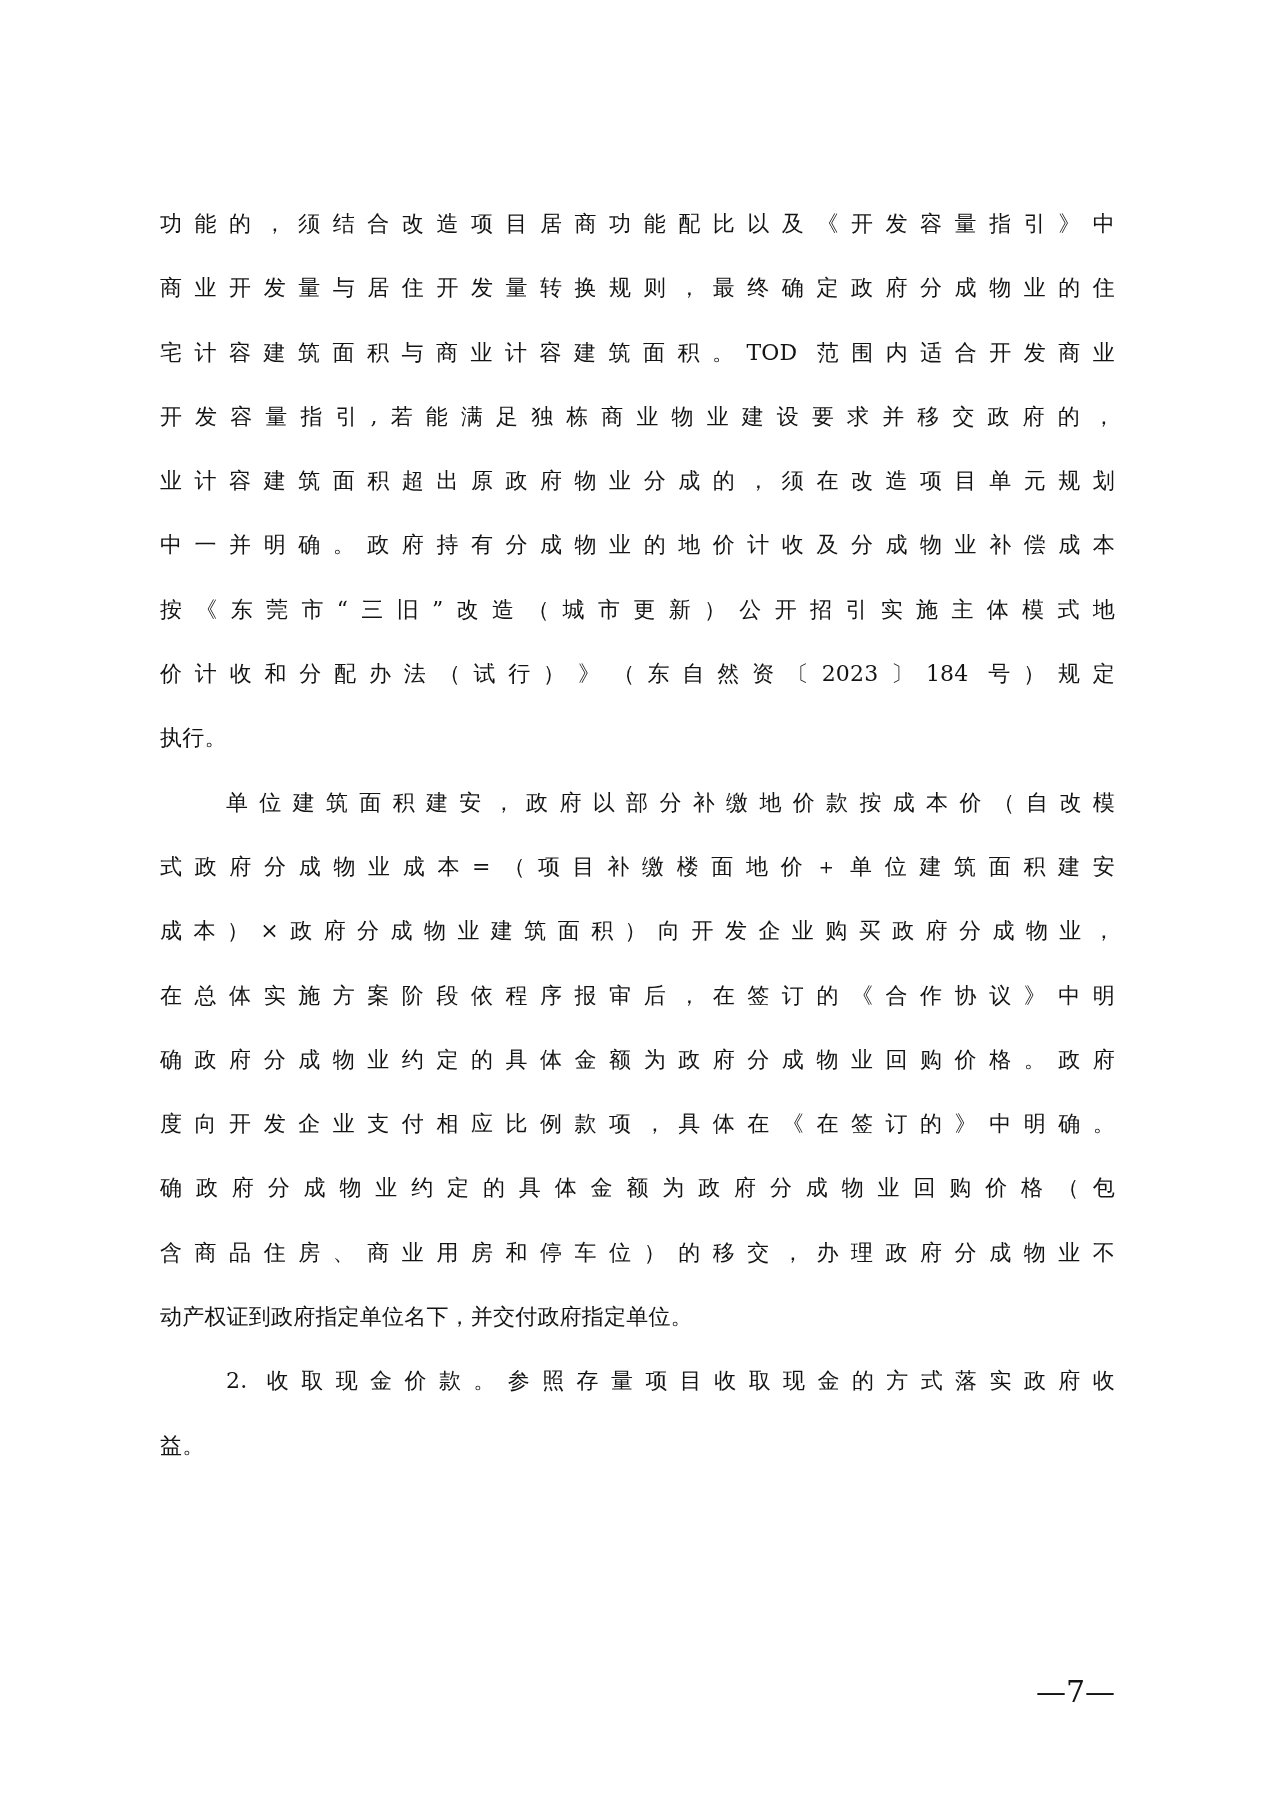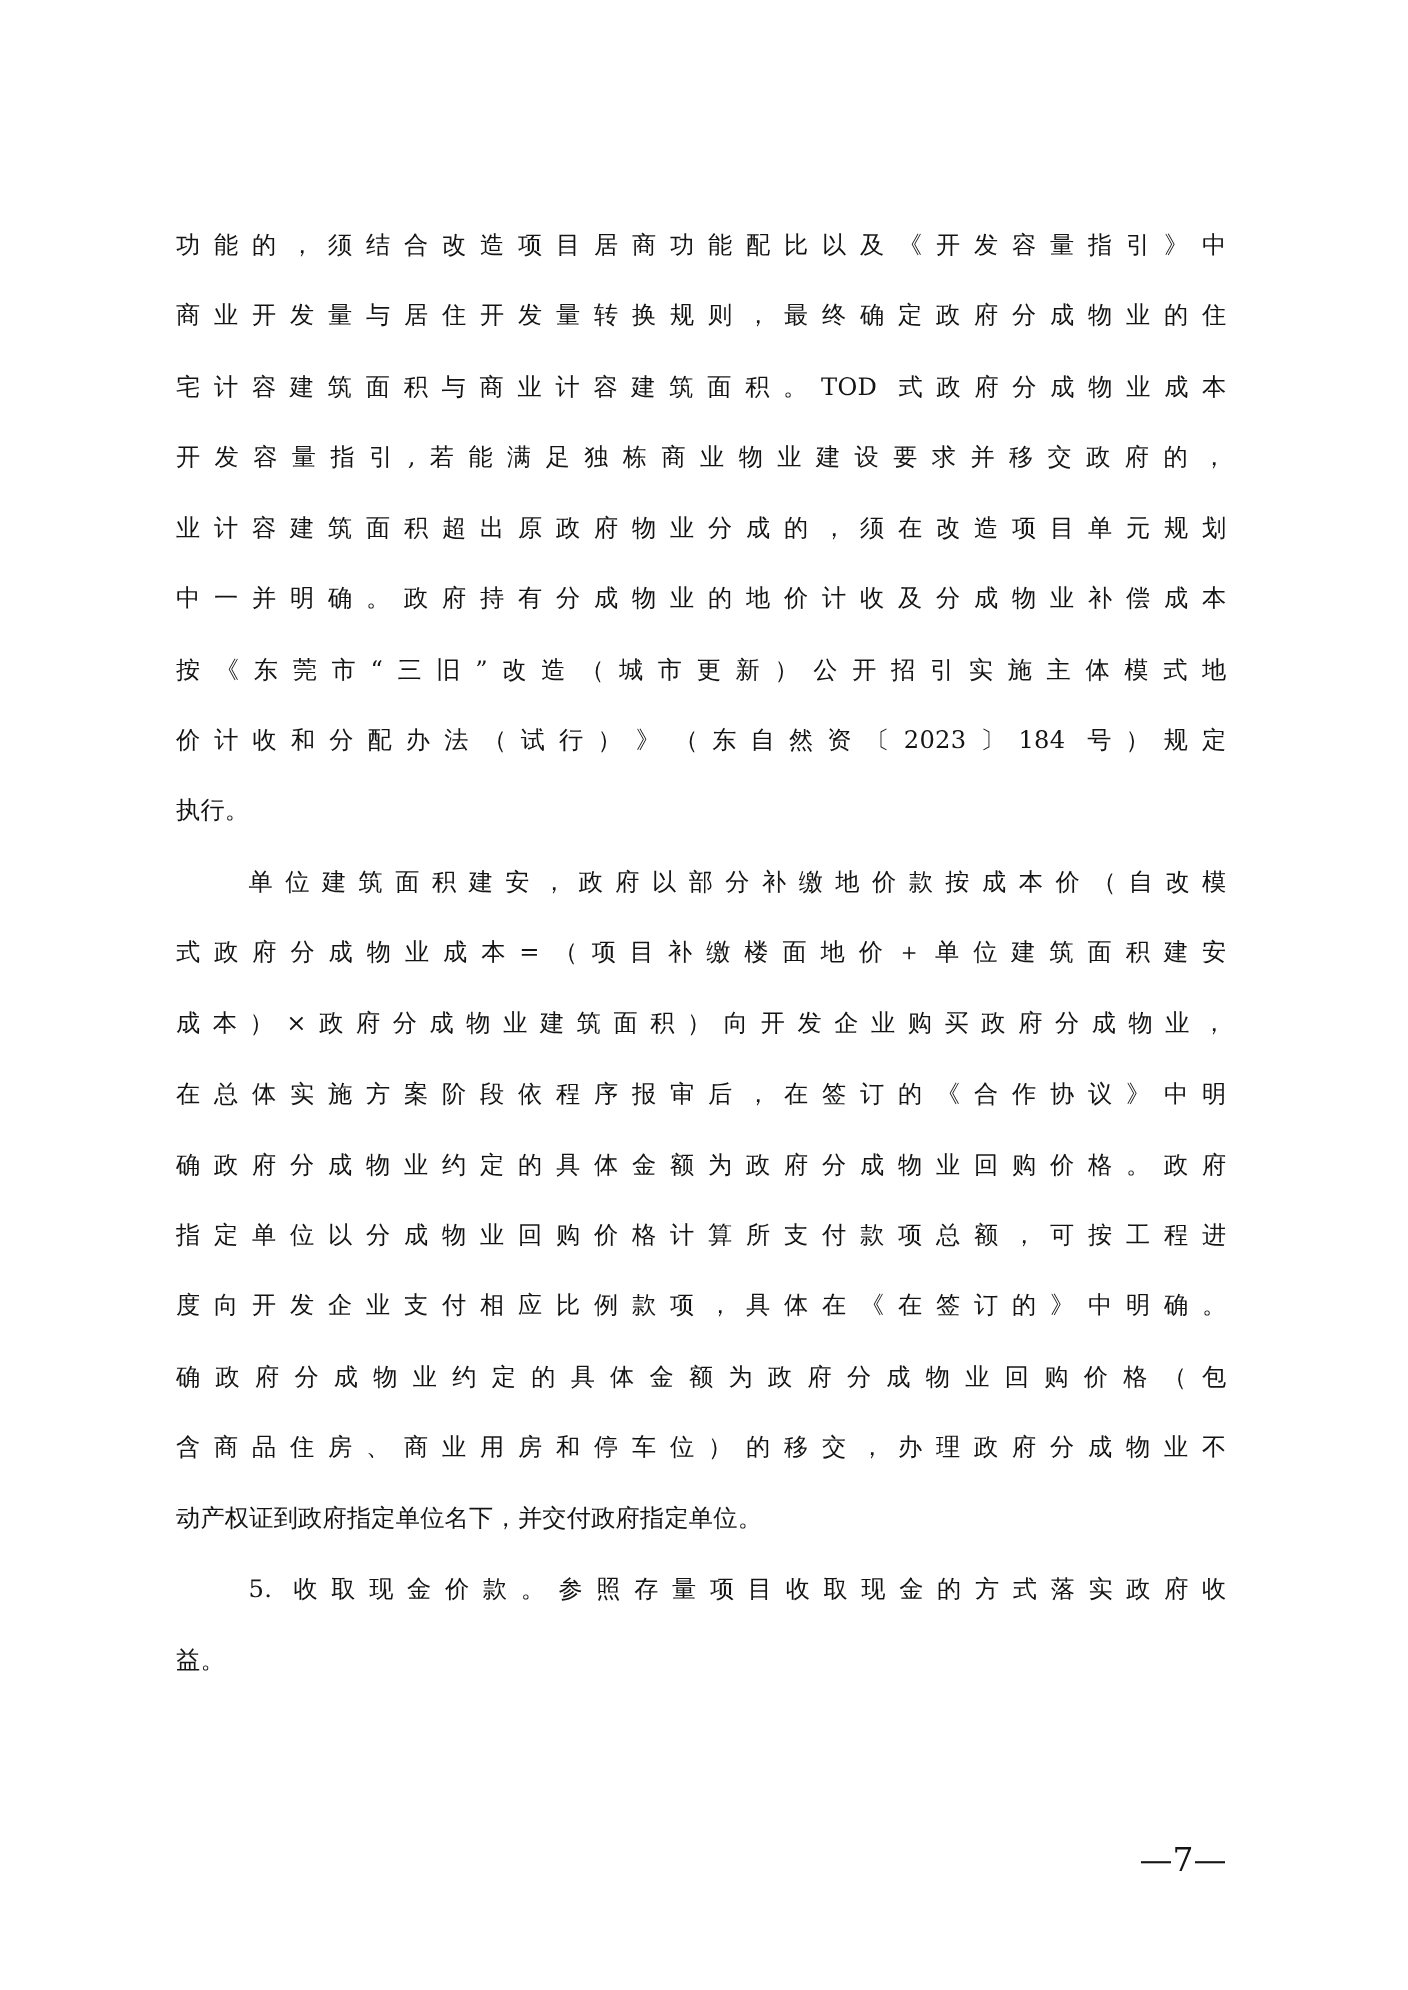--- a/index.html
+++ b/index.html
@@ -53,37 +53,36 @@
   }
 </style>
 </head>
 <body>
 
 <div class="page">
   <div class="text-block">
 
     <div class="ln j">功能的，须结合改造项目居商功能配比以及《开发容量指引》中</div>
     <div class="ln j">商业开发量与居住开发量转换规则，最终确定政府分成物业的住</div>
-    <div class="ln j">宅计容建筑面积与商业计容建筑面积。TOD 式政府分成物业成本</div>
+    <div class="ln j">宅计容建筑面积与商业计容建筑面积。TOD 范围内适合开发商业</div>
     <div class="ln j">开发容量指引,若能满足独栋商业物业建设要求并移交政府的，</div>
     <div class="ln j">业计容建筑面积超出原政府物业分成的，须在改造项目单元规划</div>
     <div class="ln j">中一并明确。政府持有分成物业的地价计收及分成物业补偿成本</div>
     <div class="ln j">按《东莞市“三旧”改造（城市更新）公开招引实施主体模式地</div>
     <div class="ln j">价计收和分配办法（试行）》（东自然资〔2023〕184 号）规定</div>
     <div class="ln">执行。</div>
 
     <div class="ln j ind">单位建筑面积建安，政府以部分补缴地价款按成本价（自改模</div>
     <div class="ln j">式政府分成物业成本=（项目补缴楼面地价＋单位建筑面积建安</div>
     <div class="ln j">成本）×政府分成物业建筑面积）向开发企业购买政府分成物业，</div>
     <div class="ln j">在总体实施方案阶段依程序报审后，在签订的《合作协议》中明</div>
     <div class="ln j">确政府分成物业约定的具体金额为政府分成物业回购价格。政府</div>
-    <div class="ln j">指定单位以分成物业回购价格计算所支付款项总额，可按工程进</div>
     <div class="ln j">度向开发企业支付相应比例款项，具体在《在签订的》中明确。</div>
     <div class="ln j">确政府分成物业约定的具体金额为政府分成物业回购价格（包</div>
     <div class="ln j">含商品住房、商业用房和停车位）的移交，办理政府分成物业不</div>
     <div class="ln">动产权证到政府指定单位名下，并交付政府指定单位。</div>
 
-    <div class="ln j ind">5. 收取现金价款。参照存量项目收取现金的方式落实政府收</div>
+    <div class="ln j ind">2. 收取现金价款。参照存量项目收取现金的方式落实政府收</div>
     <div class="ln">益。</div>
   </div>
 
   <div class="page-number">—7—</div>
 </div>
 
 </body></html>

